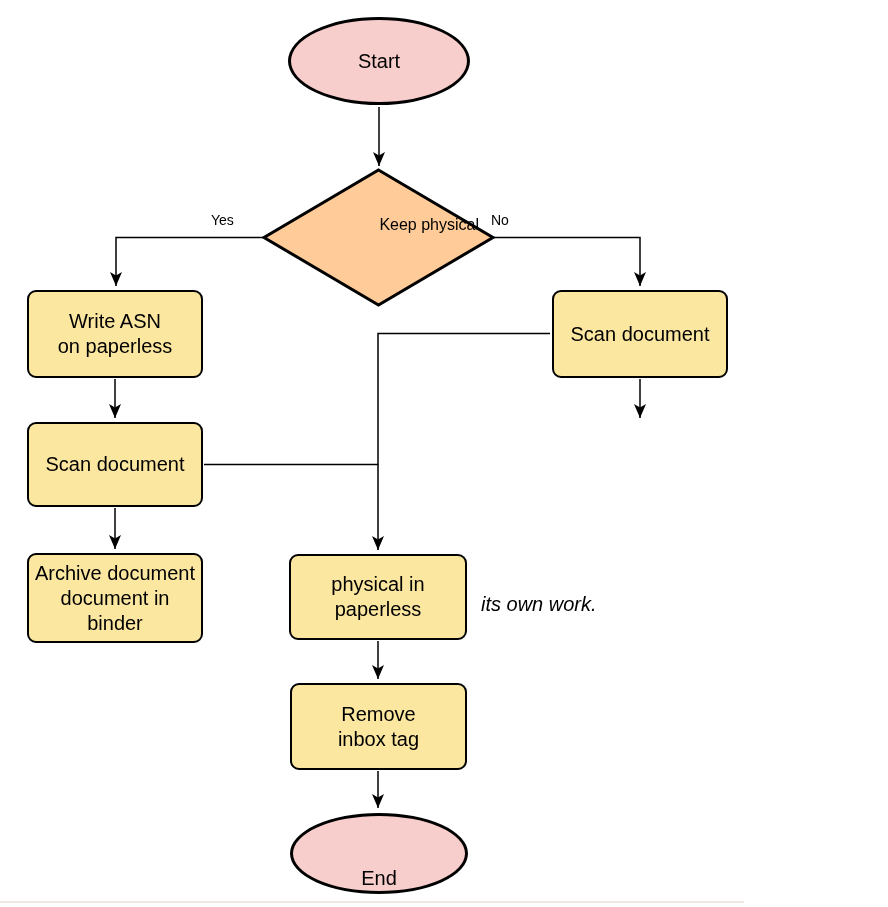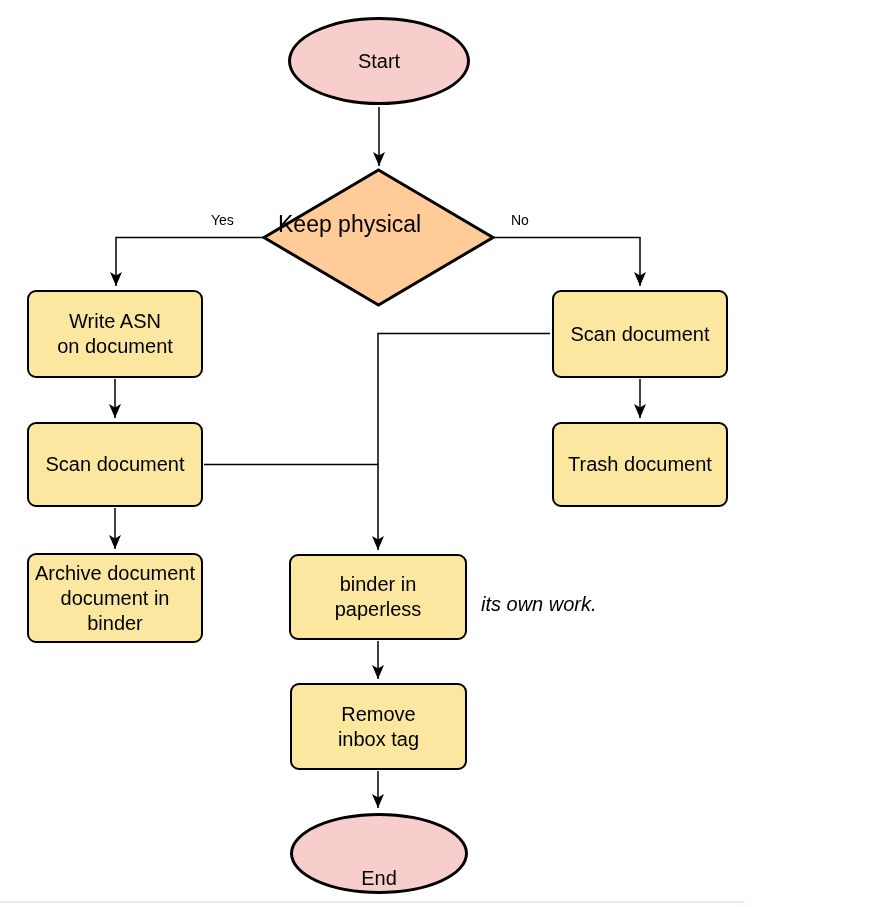--- a/index.html
+++ b/index.html
@@ -51,22 +51,22 @@
   .node.terminator {
     background: var(--node-fill-pink, #F8CECC);
     border: 3px solid var(--stroke, #000000);
     border-radius: 50%;
   }
   .decision-label {
     position: absolute;
     left: 278px;
     top: 212px;
     width: 201px;
-    text-align: left;
-    font-size: 23px;
+    text-align: right;
+    font-size: 16px;
     line-height: 25px;
   }
   .edge-label {
     position: absolute;
     font-size: 14px;
     line-height: 20px;
   }
   .annotation {
     position: absolute;
     left: 481px;
@@ -90,21 +90,21 @@
   .n-start    { left: 288px; top: 17px;  width: 182px; height: 88px; }
   .n-write    { left: 27px;  top: 290px; width: 176px; height: 88px; text-align: center; }
   .n-scanL    { left: 27px;  top: 422px; width: 176px; height: 85px; }
   .n-archive  { left: 27px;  top: 553px; width: 176px; height: 90px; }
   .n-scanR    { left: 552px; top: 290px; width: 176px; height: 88px; }
   .n-trash    { left: 552px; top: 422px; width: 176px; height: 85px; }
   .n-perform  { left: 289px; top: 554px; width: 178px; height: 86px; }
   .n-remove   { left: 290px; top: 683px; width: 177px; height: 87px; }
   .n-end      { left: 290px; top: 813px; width: 178px; height: 81px; justify-content: flex-end; }
   .l-yes      { left: 211px; top: 210px; }
-  .l-no       { left: 511px; top: 210px; text-align: right; }
+  .l-no       { left: 491px; top: 210px; text-align: right; }
 </style>
 </head>
 <body>
 
 <div class="canvas">
 
   <svg class="edge-layer" viewBox="0 0 888 907">
     <defs>
       <marker id="arrow" markerUnits="userSpaceOnUse" markerWidth="16" markerHeight="14" refX="15" refY="7" orient="auto">
         <path d="M1,1 L15,7 L1,13 L4.5,7 Z" fill="#000000"></path>
@@ -131,43 +131,40 @@
 
   <div class="decision-label">
     <div>Keep physical</div>
   </div>
 
   <div class="edge-label l-yes">Yes</div>
   <div class="edge-label l-no">No</div>
 
   <div class="node rect n-write">
     <div>Write ASN</div>
-    <div>on document</div>
+    <div>on paperless</div>
   </div>
 
   <div class="node rect n-scanL">
     <div>Scan document</div>
   </div>
 
   <div class="node rect n-archive">
     <div>Archive document</div>
     <div>document in</div>
     <div>binder</div>
   </div>
 
   <div class="node rect n-scanR">
     <div>Scan document</div>
   </div>
 
-  <div class="node rect n-trash">
-    <div>Trash document</div>
-  </div>
 
   <div class="node rect n-perform">
-    <div>binder in</div>
+    <div>physical in</div>
     <div>paperless</div>
   </div>
 
   <div class="annotation">
     <div>its own work.</div>
   </div>
 
   <div class="node rect n-remove">
     <div>Remove</div>
     <div>inbox tag</div>

